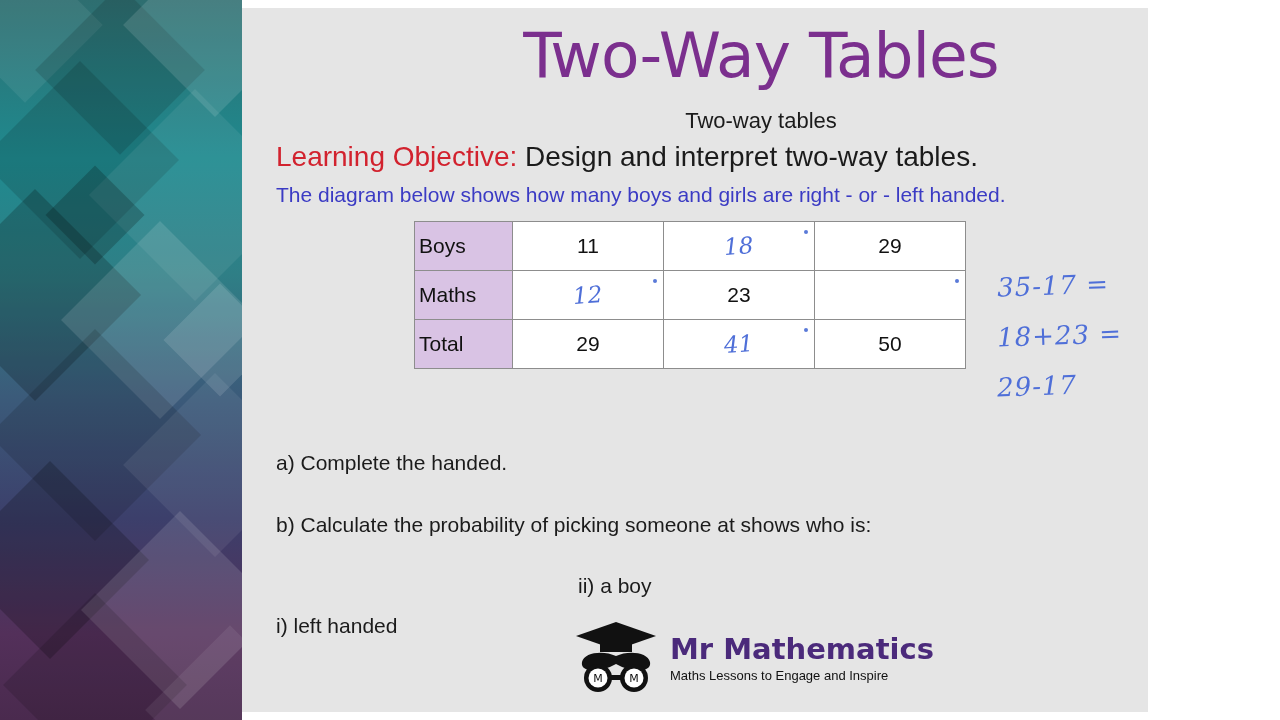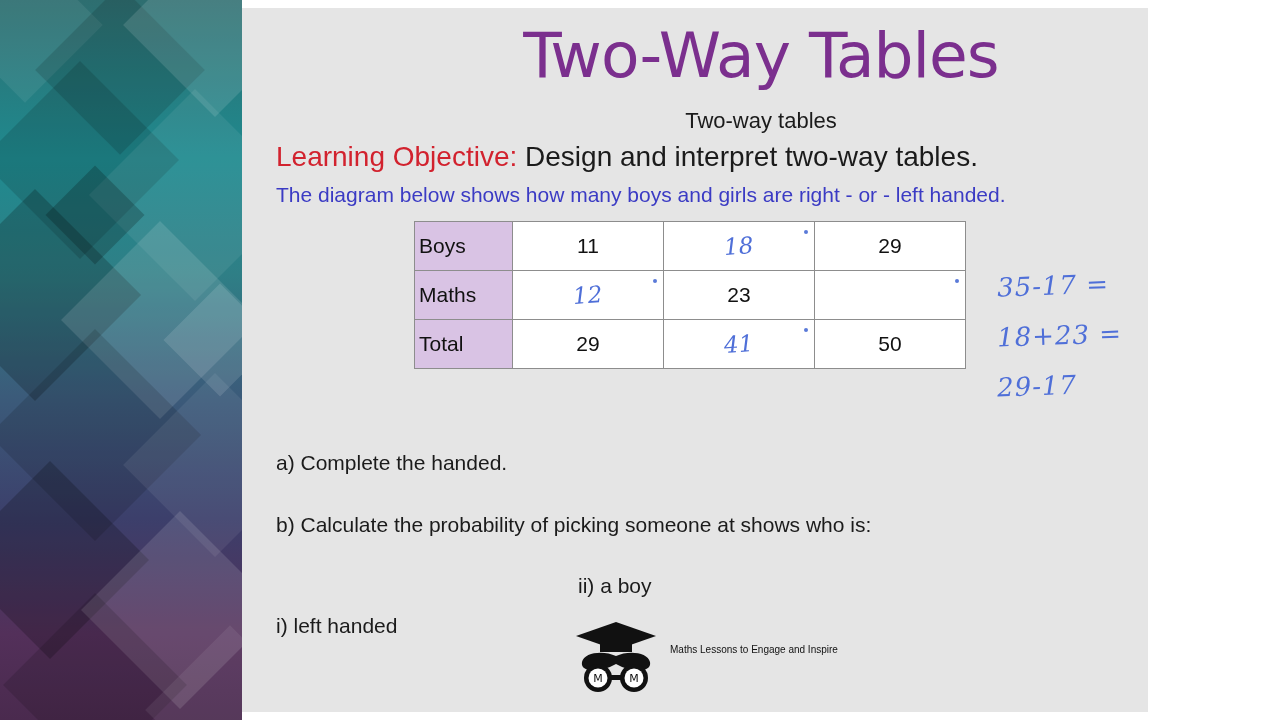--- a/index.html
+++ b/index.html
@@ -195,23 +195,23 @@
     left: 98px;
     top: 12px;
   }
   .logo-title {
     font-size: 29px;
     font-weight: bold;
     color: #4b2a7b;
     font-family: "DejaVu Sans", sans-serif;
   }
   .logo-sub {
-    font-size: 10px;
+    font-size: 13px;
     color: #111;
-    margin-top: 12px;
+    margin-top: 2px;
   }
 </style>
 </head>
 <body>
 
 <div class="stage">
 
   <div class="left-panel">
     <div class="diamond" style="left:-30px;  top:-30px;  width:110px; height:110px;"></div>
     <div class="diamond d2" style="left:60px;   top:10px;   width:120px; height:120px;"></div>
@@ -291,19 +291,20 @@
             <circle cx="26" cy="58" r="14" fill="#111"></circle>
             <circle cx="62" cy="58" r="14" fill="#111"></circle>
             <circle cx="26" cy="58" r="9.5" fill="#fff"></circle>
             <circle cx="62" cy="58" r="9.5" fill="#fff"></circle>
             <rect x="38" y="55" width="12" height="5" fill="#111"></rect>
             <text x="26" y="62" font-size="11" font-family="DejaVu Sans, sans-serif" fill="#111" text-anchor="middle">M</text>
             <text x="62" y="62" font-size="11" font-family="DejaVu Sans, sans-serif" fill="#111" text-anchor="middle">M</text>
           </svg>
         </div>
         <div class="logo-text">
+          <div class="logo-title">Mr Mathematics</div>
           <div class="logo-sub">Maths Lessons to Engage and Inspire</div>
         </div>
       </div>
 
     </div>
   </div>
 </div>
 
 </body></html>

